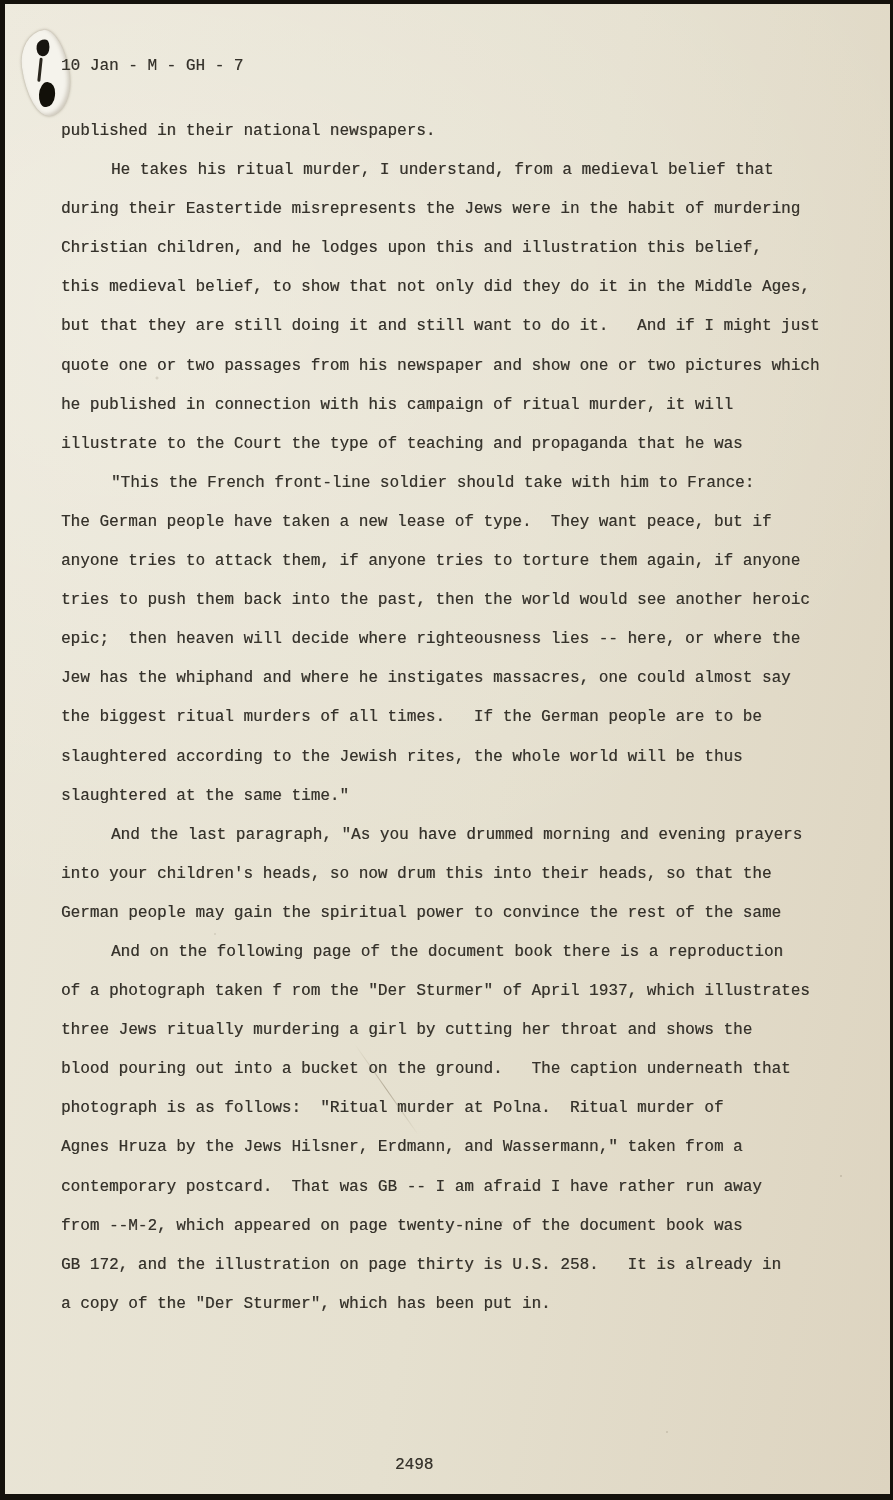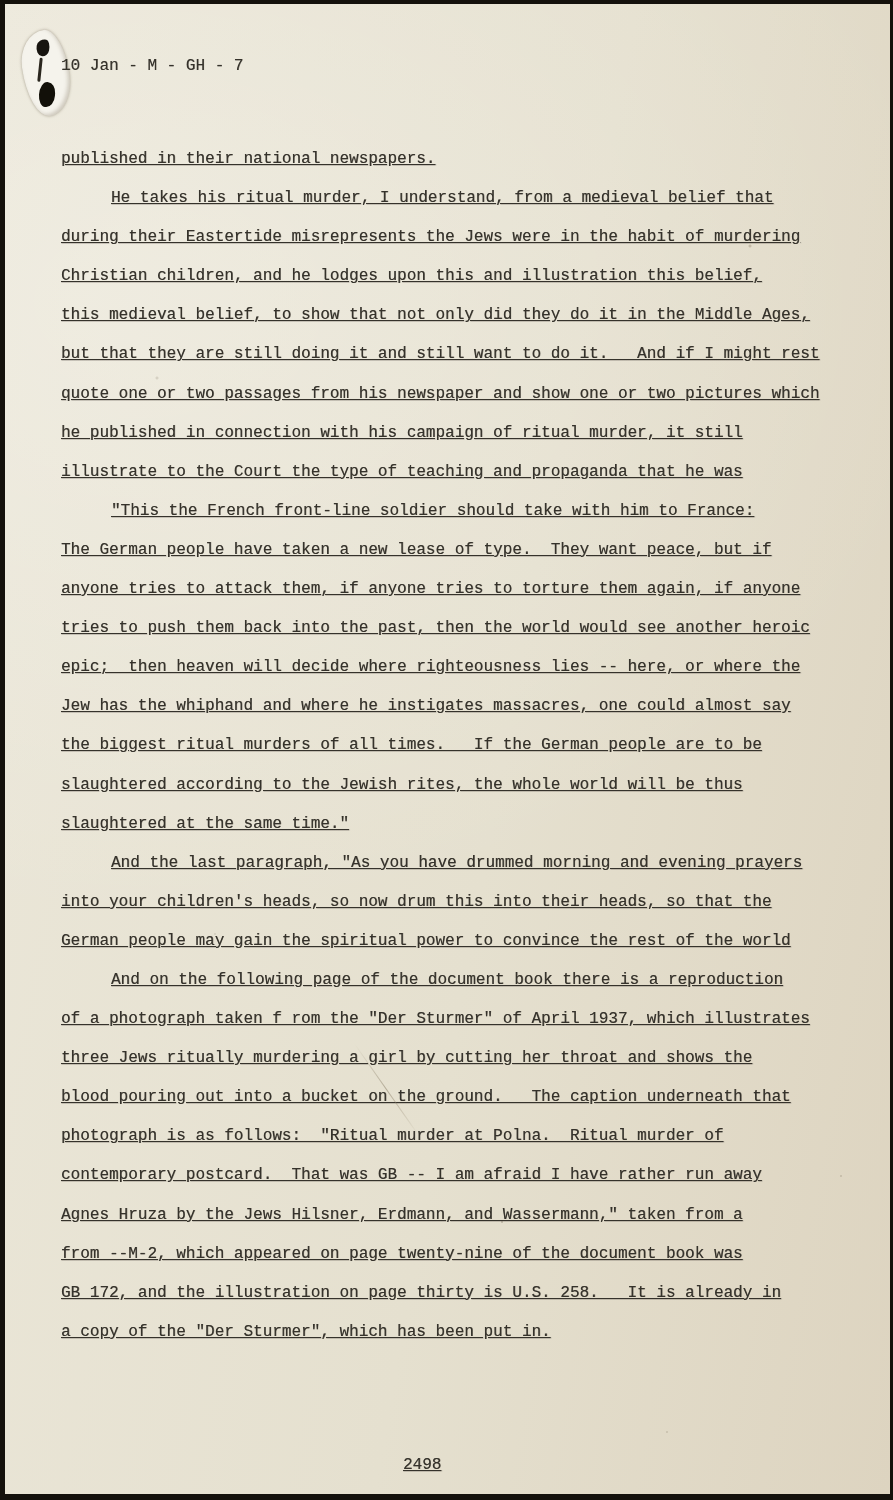--- a/index.html
+++ b/index.html
@@ -42,32 +42,31 @@
     text-shadow: 0.4px 0.4px 0.6px rgba(52,48,40,.55);
     white-space: pre;
   }
   .header-line {
     position: absolute;
     left: 56px; top: 52px;
     line-height: 20px;
   }
   .doc-lines {
     position: absolute;
-    left: 56px; top: 136px; right: 40px; text-decoration: underline;
+    left: 56px; top: 108px; right: 40px;
   }
   .line {
     line-height: 39.1px;
     white-space: pre;
   }
   .line.indent { padding-left: 50px; }
   .page-number {
     position: absolute;
-    left: 398px; top: 1451px;
+    left: 390px; top: 1451px;
     line-height: 20px;
-    text-decoration: underline;
   }
   
   .tear {
     position: absolute; left: 18px; top: 26px;
     width: 46px; height: 86px;
     background: #f5f3ec;
     border-radius: 58% 42% 55% 45% / 40% 55% 45% 60%;
     transform: rotate(-8deg);
     box-shadow: 0 0 3px rgba(120,110,90,.6), inset -2px -2px 4px rgba(140,130,110,.35);
   }
@@ -115,43 +114,43 @@
 
     <div class="typewriter header-line">10 Jan - M - GH - 7</div>
 
     <div class="doc-lines">
 
     <div class="typewriter line">published in their national newspapers.</div>
         <div class="typewriter line indent">He takes his ritual murder, I understand, from a medieval belief that</div>
         <div class="typewriter line">during their Eastertide misrepresents the Jews were in the habit of murdering</div>
         <div class="typewriter line">Christian children, and he lodges upon this and illustration this belief,</div>
         <div class="typewriter line">this medieval belief, to show that not only did they do it in the Middle Ages,</div>
-        <div class="typewriter line">but that they are still doing it and still want to do it.   And if I might rest</div>
+        <div class="typewriter line">but that they are still doing it and still want to do it.   And if I might just</div>
         <div class="typewriter line">quote one or two passages from his newspaper and show one or two pictures which</div>
-        <div class="typewriter line">he published in connection with his campaign of ritual murder, it still</div>
+        <div class="typewriter line">he published in connection with his campaign of ritual murder, it will</div>
         <div class="typewriter line">illustrate to the Court the type of teaching and propaganda that he was</div>
         <div class="typewriter line indent">"This the French front-line soldier should take with him to France:</div>
         <div class="typewriter line">The German people have taken a new lease of type.  They want peace, but if</div>
         <div class="typewriter line">anyone tries to attack them, if anyone tries to torture them again, if anyone</div>
         <div class="typewriter line">tries to push them back into the past, then the world would see another heroic</div>
         <div class="typewriter line">epic;  then heaven will decide where righteousness lies -- here, or where the</div>
         <div class="typewriter line">Jew has the whiphand and where he instigates massacres, one could almost say</div>
         <div class="typewriter line">the biggest ritual murders of all times.   If the German people are to be</div>
         <div class="typewriter line">slaughtered according to the Jewish rites, the whole world will be thus</div>
         <div class="typewriter line">slaughtered at the same time."</div>
         <div class="typewriter line indent">And the last paragraph, "As you have drummed morning and evening prayers</div>
         <div class="typewriter line">into your children's heads, so now drum this into their heads, so that the</div>
-        <div class="typewriter line">German people may gain the spiritual power to convince the rest of the world</div>
+        <div class="typewriter line">German people may gain the spiritual power to convince the rest of the same</div>
         <div class="typewriter line indent">And on the following page of the document book there is a reproduction</div>
         <div class="typewriter line">of a photograph taken f rom the "Der Sturmer" of April 1937, which illustrates</div>
         <div class="typewriter line">three Jews ritually murdering a girl by cutting her throat and shows the</div>
         <div class="typewriter line">blood pouring out into a bucket on the ground.   The caption underneath that</div>
         <div class="typewriter line">photograph is as follows:  "Ritual murder at Polna.  Ritual murder of</div>
+        <div class="typewriter line">Agnes Hruza by the Jews Hilsner, Erdmann, and Wassermann," taken from a</div>
         <div class="typewriter line">contemporary postcard.  That was GB -- I am afraid I have rather run away</div>
-        <div class="typewriter line">Agnes Hruza by the Jews Hilsner, Erdmann, and Wassermann," taken from a</div>
         <div class="typewriter line">from --M-2, which appeared on page twenty-nine of the document book was</div>
         <div class="typewriter line">GB 172, and the illustration on page thirty is U.S. 258.   It is already in</div>
         <div class="typewriter line">a copy of the "Der Sturmer", which has been put in.</div>
       </div>
 
     <div class="scratch"></div>
 
     <div class="typewriter page-number">2498</div>
 
   </div>

